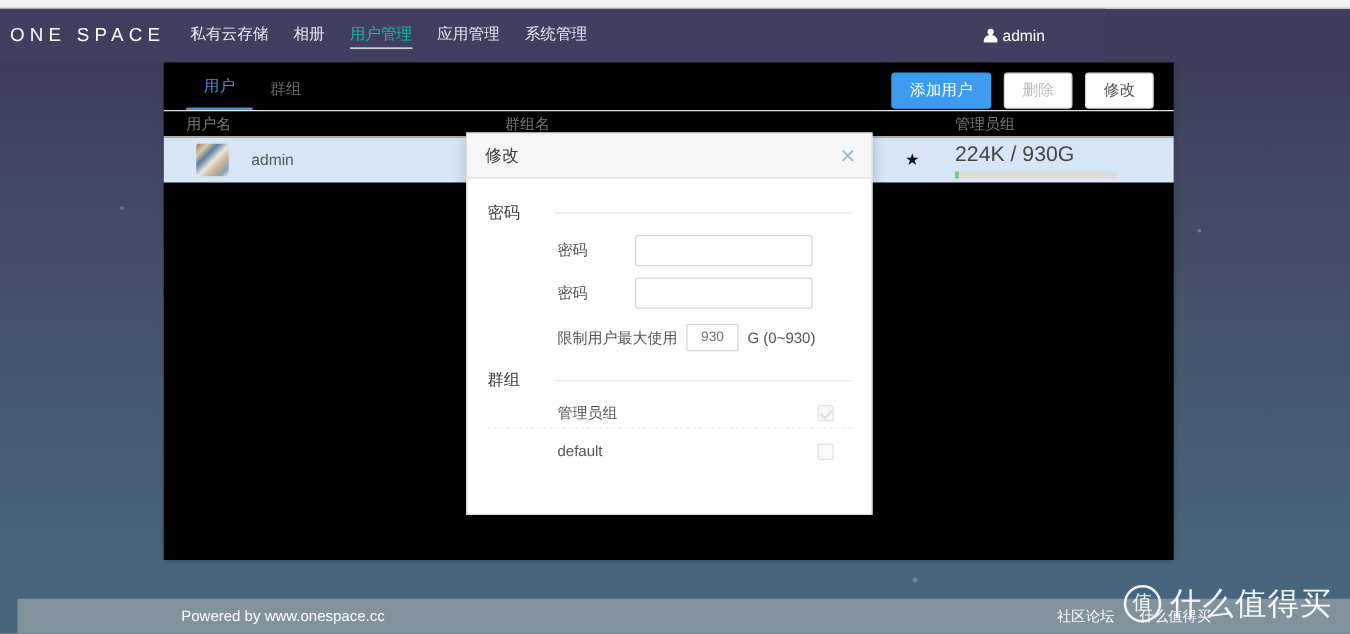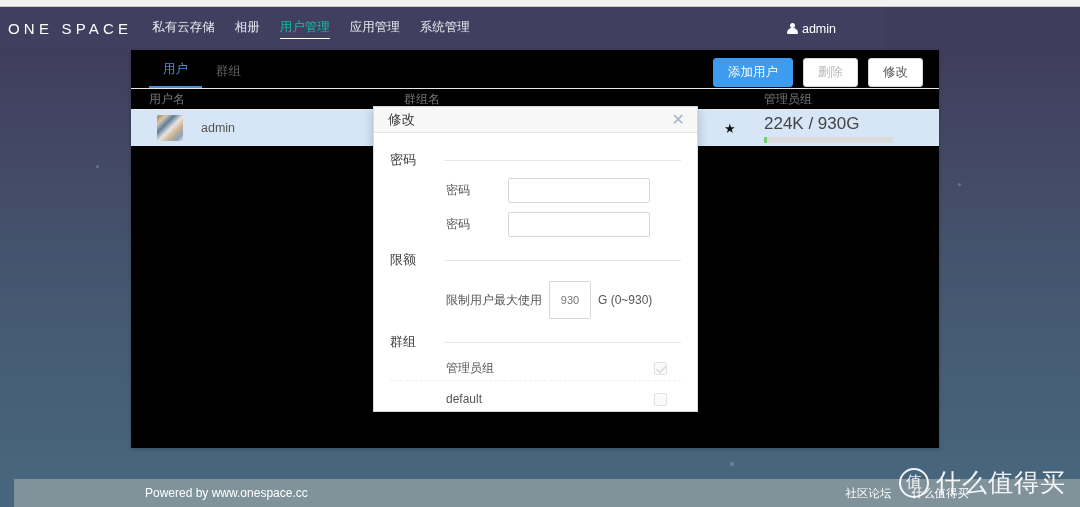--- a/index.html
+++ b/index.html
@@ -214,21 +214,21 @@
   }
   .inp {
     border: 1px solid #d7d7d7; border-radius: 2px;
     height: 25px; width: 142px;
     background: #fff;
     font-size: 12px; color: #555;
     padding: 0 6px;
     font-family: inherit;
   }
   .inp-small {
-    width: 42px; height: 38px; text-align: center;
+    width: 42px; height: 22px; text-align: center;
     font-size: 11px; color: #8a8a8a;
   }
   .quota-row {
     display: flex; align-items: center; gap: 7px;
     padding-left: 56px; margin-top: 12px;
   }
   .quota-label { font-size: 12px; color: #555; white-space: nowrap; }
   .quota-unit { font-size: 12px; color: #555; white-space: nowrap; }
 
   .grp-row {
@@ -374,24 +374,20 @@
     <div class="field-row">
       <span class="field-label">密码</span>
       <input class="inp" type="password" placeholder="" style="">
     </div>
 
     <div class="field-row">
       <span class="field-label">密码</span>
       <input class="inp" type="password" placeholder="" style="">
     </div>
 
-    <div class="sec" style="margin-top:14px;">
-      <span class="sec-label">限额</span>
-      <span class="sec-rule"></span>
-    </div>
 
     <div class="quota-row">
       <span class="quota-label">限制用户最大使用</span>
       <input class="inp inp-small" type="text" placeholder="930" style="">
       <span class="quota-unit">G (0~930)</span>
     </div>
 
     <div class="sec" style="margin-top:14px;">
       <span class="sec-label">群组</span>
       <span class="sec-rule"></span>

